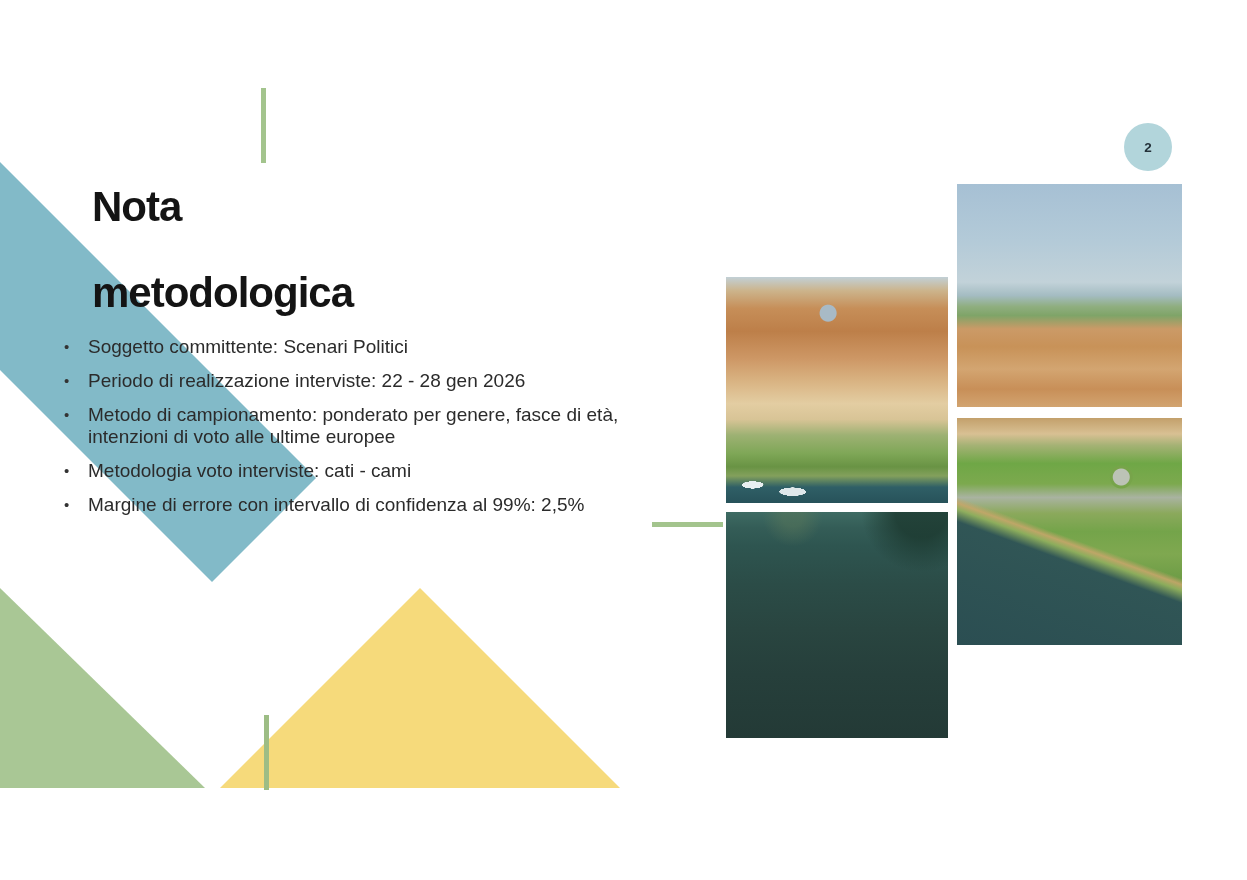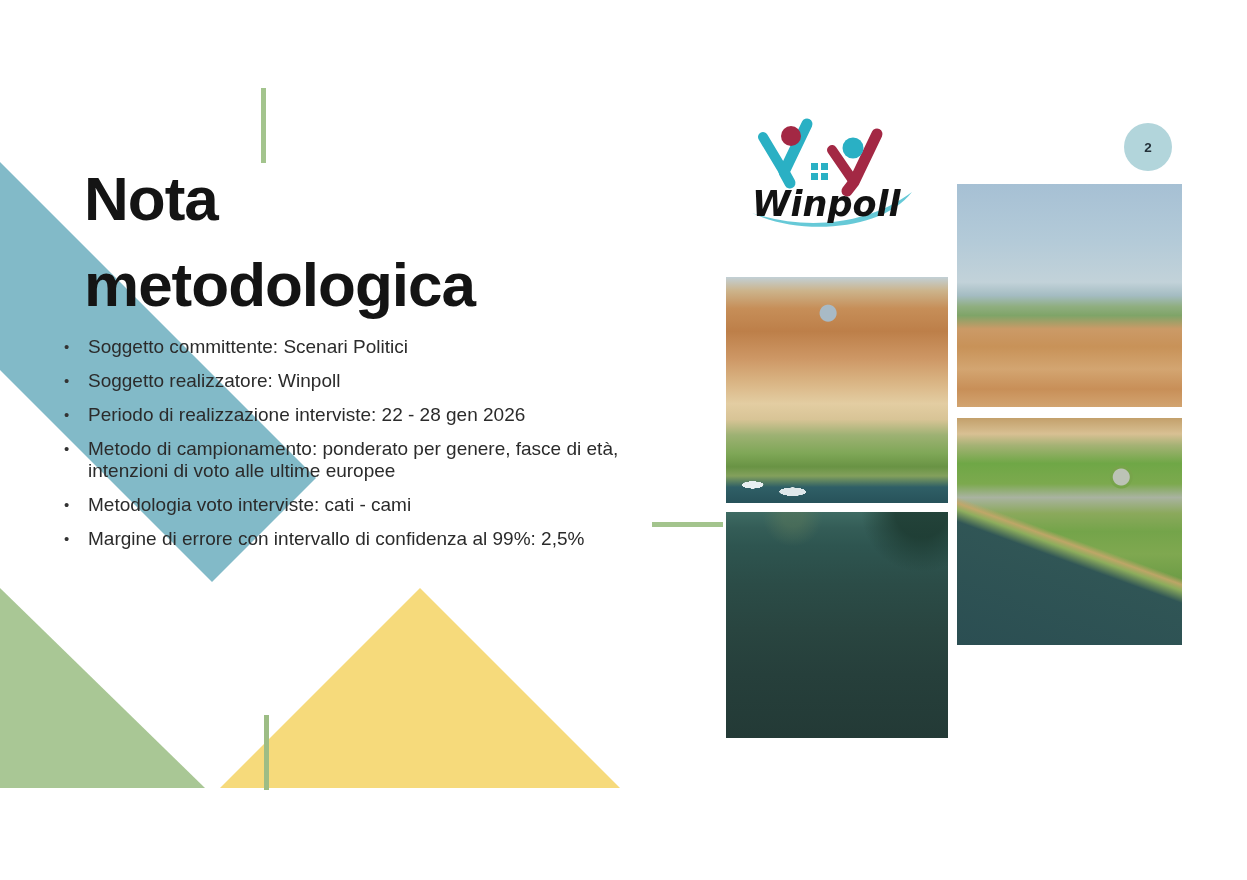--- a/index.html
+++ b/index.html
@@ -23,22 +23,22 @@
     left:220px;top:588px;width:400px;height:200px;background:#f6da7b;
     clip-path:polygon(50% 0,100% 100%,0 100%);
     z-index:1;
   }
   .vline-top{left:261px;top:88px;width:5px;height:75px;background:#a3c48d;z-index:2;}
   .vline-bottom{left:264px;top:715px;width:5px;height:75px;background:#9dbd85;z-index:3;}
   .hline-right{left:652px;top:522px;width:71px;height:5px;background:#a3c48d;z-index:2;}
 
   
   .title{
-    position:absolute;left:84px;top:156px;margin:0;z-index:5;
-    font-size:62px;line-height:86px;font-weight:bold;letter-spacing:-1px;
+    position:absolute;left:84px;top:156px;margin:8px;z-index:5;
+    font-size:42px;line-height:86px;font-weight:bold;letter-spacing:-1px;
     color:#141414;white-space:pre-wrap;
   }
   .bullets{
     position:absolute;left:60px;top:336px;width:600px;margin:0;padding:0;
     list-style:none;z-index:5;
   }
   .bullets li{
     position:relative;padding-left:28px;margin-bottom:12.5px;
     font-size:19px;line-height:21.5px;color:#2b2b2b;
   }
@@ -105,51 +105,27 @@
   <div class="decor tri-yellow"></div>
   <div class="decor vline-top"></div>
   <div class="decor vline-bottom"></div>
   <div class="decor hline-right"></div>
 
   <h1 class="title">Nota
 metodologica</h1>
 
   <ul class="bullets">
     <li><span>Soggetto committente: Scenari Politici</span></li>
-    <li><span>Soggetto realizzatore: Winpoll</span></li>
     <li><span>Periodo di realizzazione interviste: 22 - 28 gen 2026</span></li>
     <li><span>Metodo di campionamento: ponderato per genere, fasce di età,
 intenzioni di voto alle ultime europee</span></li>
     <li><span>Metodologia voto interviste: cati - cami</span></li>
     <li><span>Margine di errore con intervallo di confidenza al 99%: 2,5%</span></li>
   </ul>
 
-  <div class="logo">
-    <svg width="175" height="120" viewBox="0 0 175 120">
-
-      <path d="M4,101 C 58,119 120,113 164,80 C 134,119 52,124 4,101 Z" fill="#55c3d3" opacity="0.9"></path>
-
-      <path d="M15,25 L36,60" stroke="#2ab0c4" stroke-width="10" stroke-linecap="round" fill="none"></path>
-      <path d="M59,12 L36,60 L42,71" stroke="#2ab0c4" stroke-width="11" stroke-linecap="round" stroke-linejoin="round" fill="none"></path>
-      <circle cx="43" cy="24" r="10" fill="#a32844"></circle>
-
-      <g fill="#2ab0c4">
-        <rect x="63" y="51" width="7" height="7"></rect>
-        <rect x="73" y="51" width="7" height="7"></rect>
-        <rect x="63" y="61" width="7" height="7"></rect>
-        <rect x="73" y="61" width="7" height="7"></rect>
-      </g>
-
-      <path d="M84,38 L106,70" stroke="#a32844" stroke-width="10" stroke-linecap="round" fill="none"></path>
-      <path d="M129,22 L106,70 L99,79" stroke="#a32844" stroke-width="11" stroke-linecap="round" stroke-linejoin="round" fill="none"></path>
-      <circle cx="105" cy="36" r="10.5" fill="#2ab0c4"></circle>
-
-      <text x="4" y="104" font-family="DejaVu Sans, sans-serif" font-size="35" font-style="italic" font-weight="bold" fill="#121212" letter-spacing="0">Winpoll</text>
-    </svg>
-  </div>
 
   <div class="page-badge">
     <span>2</span>
   </div>
 
   <div class="photo ph-tl"></div>
   <div class="photo ph-tr"></div>
   <div class="photo ph-bl"></div>
   <div class="photo ph-br"></div>
 

